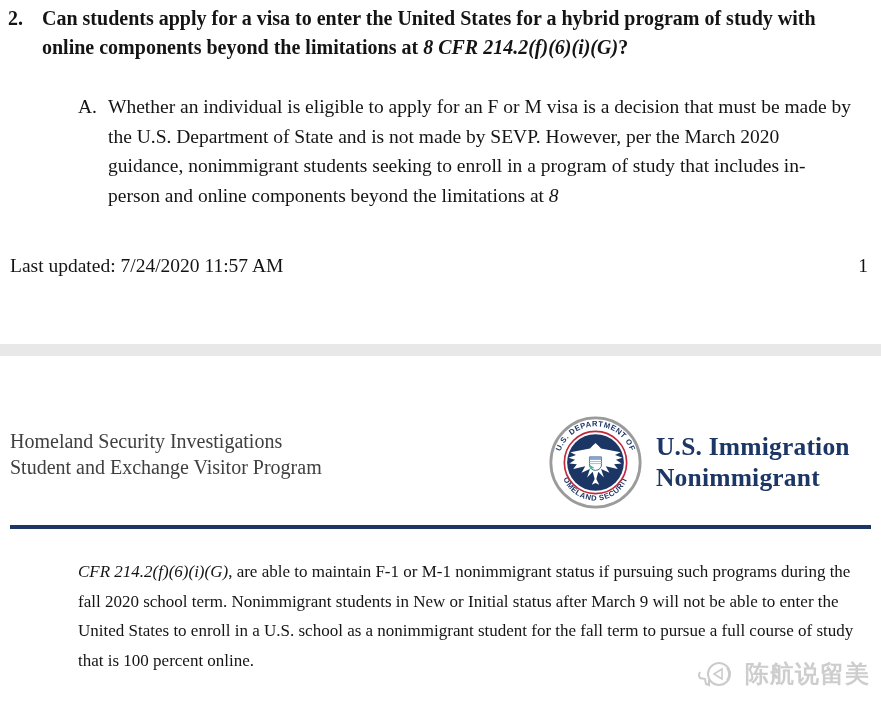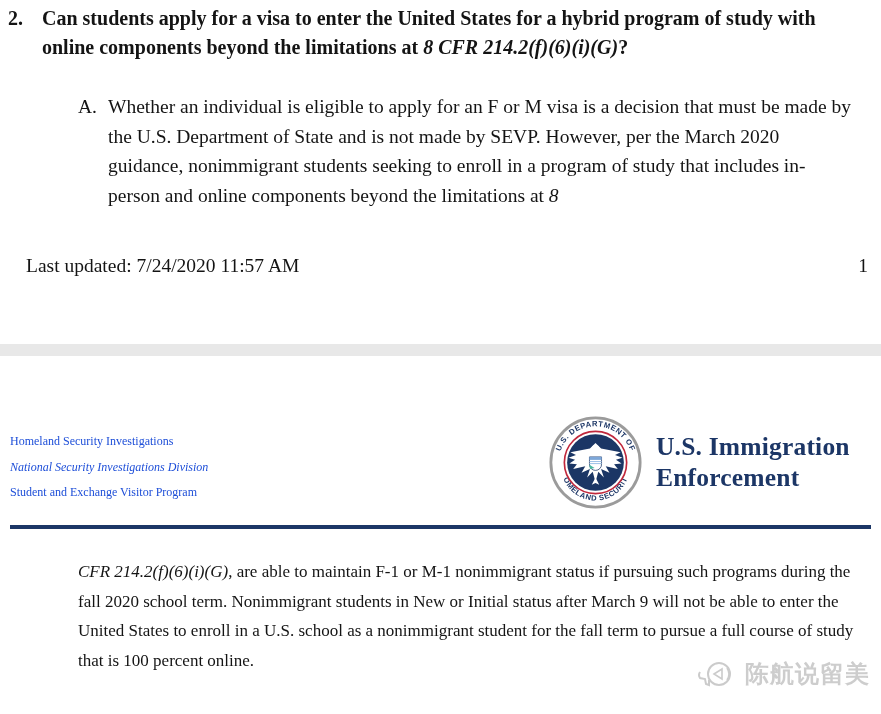--- a/index.html
+++ b/index.html
@@ -39,38 +39,37 @@
   .a-label { width: 30px; flex: 0 0 30px; }
   .a-text { flex: 1; }
 
   .page-footer {
     position: absolute;
     top: 253px; left: 10px; right: 13px;
     display: flex;
     justify-content: space-between;
     font-size: 19.5px;
     line-height: 26px;
-    margin-left: 16px;
   }
 
   
   .page-sep {
     position: absolute;
     top: 344px; left: 0;
     width: 881px; height: 12px;
     background: #e8e8e8;
   }
 
   
   .hdr-left {
     position: absolute;
     top: 429px; left: 10px;
-    font-size: 12px;
+    font-size: 20px;
     line-height: 25.6px;
-    color: #1d4ed8;
+    color: #404040;
   }
   .hdr-left .italic { font-style: italic; }
 
   .seal-wrap {
     position: absolute;
     left: 549px; top: 414px;
     width: 93px; height: 97px;
   }
   .seal-wrap svg { width: 100%; height: 100%; display: block; }
 
@@ -147,21 +146,20 @@
   <div class="page-footer">
     <span>Last updated: 7/24/2020 11:57 AM</span>
     <span>1</span>
   </div>
 
   <div class="page-sep"></div>
 
   <header>
     <div class="hdr-left">
       <div>Homeland Security Investigations</div>
-      <div class="italic">National Security Investigations Division</div>
       <div>Student and Exchange Visitor Program</div>
     </div>
 
     <div class="seal-wrap">
       <svg viewBox="0 0 100 100" aria-hidden="true">
 
         <circle cx="50" cy="50" r="48" fill="#ffffff" stroke="#9b9b9b" stroke-width="3"></circle>
 
         <defs>
           <path id="sealTopArc" d="M 11,60 A 40,40 0 1 1 89,60" fill="none"></path>
@@ -187,21 +185,21 @@
         <path d="M43.5 44 h13 v7.5 a6.5 6.5 0 0 1 -6.5 7 a6.5 6.5 0 0 1 -6.5 -7 z" fill="#ffffff" stroke="#1b3665" stroke-width="0.8"></path>
         <rect x="43.5" y="44" width="13" height="3.2" fill="#7da7d9"></rect>
         <rect x="43.5" y="48.4" width="13" height="1.1" fill="#9fc3e8"></rect>
         <rect x="43.5" y="50.6" width="13" height="1.1" fill="#9fc3e8"></rect>
         <path d="M43.5 52.5 l5.5 3.5 l-5 1 z" fill="#49b8a0"></path>
       </svg>
     </div>
 
     <div class="wordmark">
       <div>U.S. Immigration</div>
-      <div>Enforcement</div>
+      <div>Nonimmigrant</div>
     </div>
   </header>
 
   <div class="navy-rule"></div>
 
   <section class="body2"><span class="cite-italic">CFR 214.2(f)(6)(i)(G)</span><span>, are able to maintain F-1 or M-1 nonimmigrant status if pursuing such programs during the fall 2020 school term. Nonimmigrant students in New or Initial status after March 9 will not be able to enter the United States to enroll in a U.S. school as a nonimmigrant student for the fall term to pursue a full course of study that is 100 percent online.</span></section>
 
   <div class="watermark">
     <span class="wm-icon">
       <svg width="44" height="36" viewBox="0 0 44 36" fill="none" stroke="#c9c9c9" stroke-width="2">

